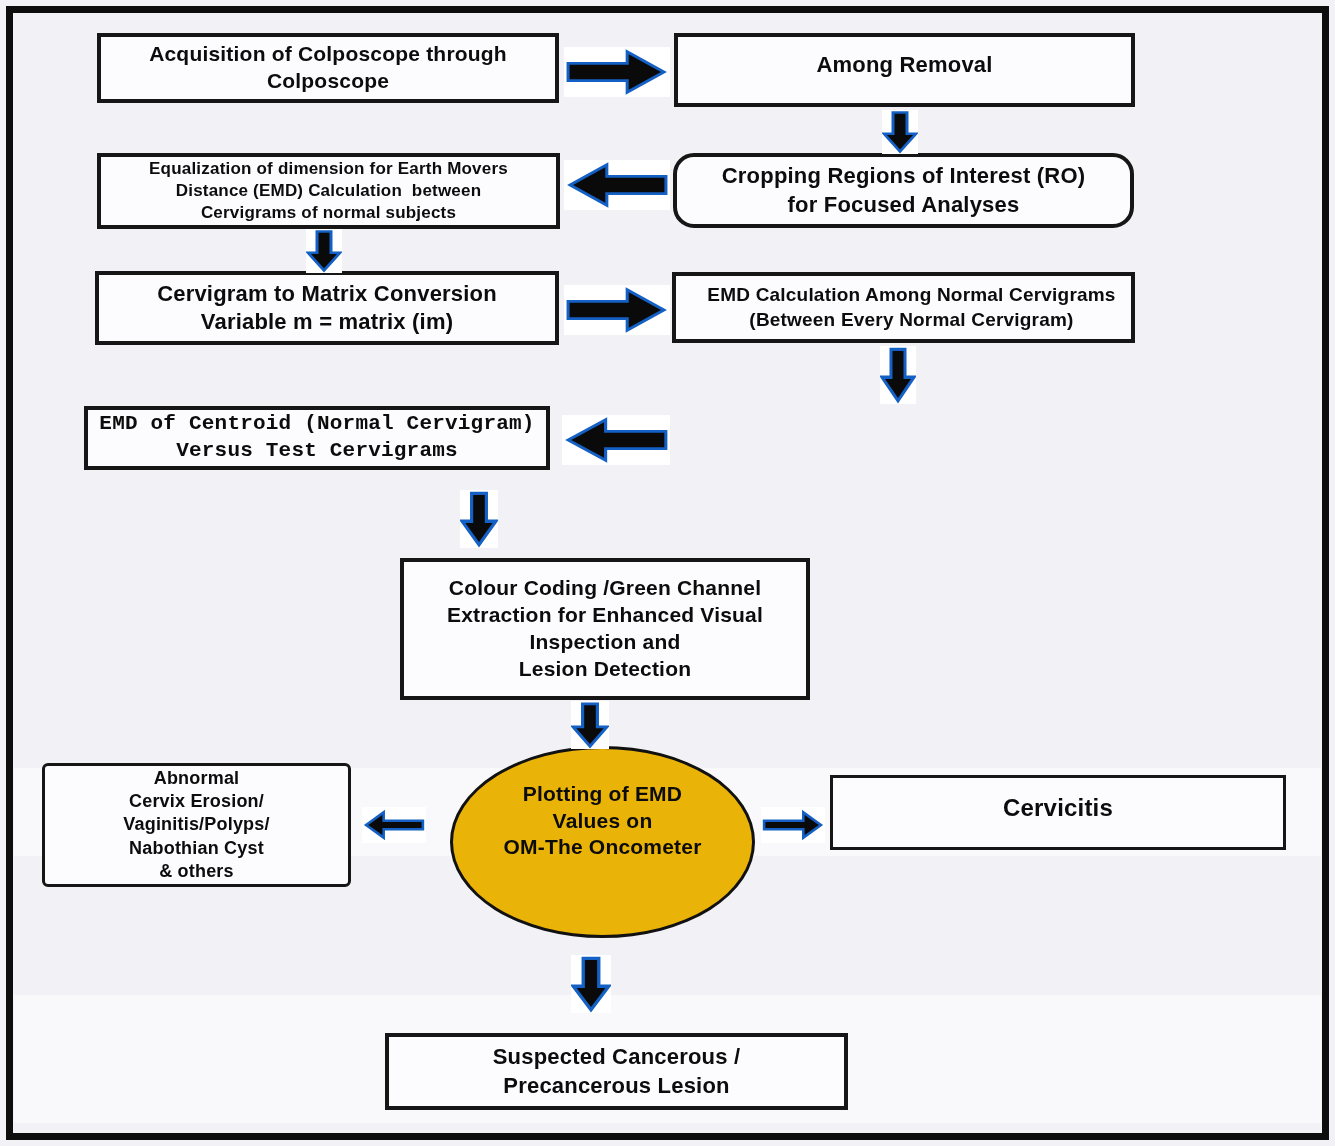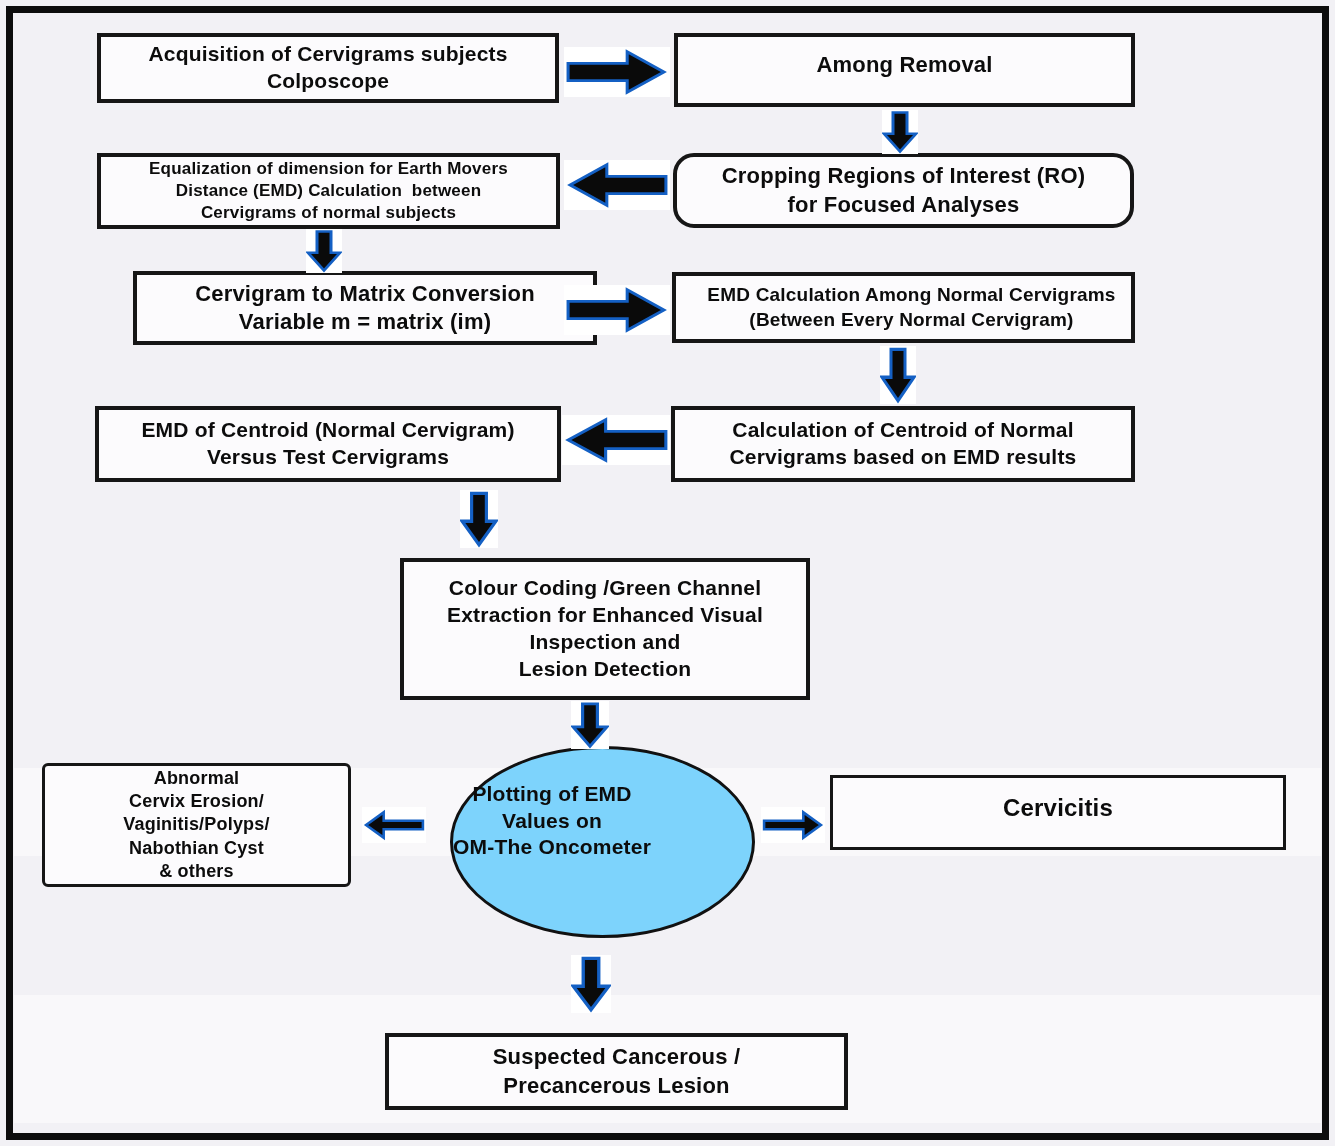--- a/index.html
+++ b/index.html
@@ -29,80 +29,76 @@
     font-weight:bold;
     color:#0c0c0c;
     line-height:1.28;
     letter-spacing:0.2px;
   }
   .ellipse{
     position:absolute;
     box-sizing:border-box;
     border:3px solid #111;
     border-radius:50%;
-    background:#7dd3fc;
-    display:flex;align-items:center;justify-content:flex-start;
+    background:#eab308;
+    display:flex;align-items:center;justify-content:center;
     text-align:center;
   }
   .arrow{
     position:absolute;
     background:#ffffff;
     display:flex;align-items:center;justify-content:center;
   }
   .arrow svg{display:block;width:100%;height:100%;}
 </style>
 </head>
 <body>
 
 <div class="canvas">
 
   <div class="band" style="top:768px;height:88px;"></div>
   <div class="band" style="top:995px;height:128px;"></div>
 
   <div class="frame"></div>
 
   <div class="box" style="left:97px;top:33px;width:462px;height:70px;">
-    <span class="box-text" style="font-size:21px;">Acquisition of Cervigrams subjects
+    <span class="box-text" style="font-size:21px;">Acquisition of Colposcope through
 Colposcope</span>
   </div>
 
   <div class="box" style="left:674px;top:33px;width:461px;height:74px;">
     <span class="box-text" style="font-size:22px;margin-bottom:10px;">Among Removal</span>
   </div>
 
   <div class="box" style="left:97px;top:153px;width:463px;height:76px;">
     <span class="box-text" style="font-size:17px;">Equalization of dimension for Earth Movers
 Distance (EMD) Calculation  between
 Cervigrams of normal subjects</span>
   </div>
 
   <div class="box" style="left:673px;top:153px;width:461px;height:75px;border-radius:21px;">
     <span class="box-text" style="font-size:22px;">Cropping Regions of Interest (RO)
 for Focused Analyses</span>
   </div>
 
-  <div class="box" style="left:95px;top:271px;width:464px;height:74px;margin-left:38px;">
+  <div class="box" style="left:95px;top:271px;width:464px;height:74px;">
     <span class="box-text" style="font-size:22px;">Cervigram to Matrix Conversion
 Variable m = matrix (im)</span>
   </div>
 
   <div class="box" style="left:672px;top:272px;width:463px;height:71px;padding-left:16px;">
     <span class="box-text" style="font-size:19px;">EMD Calculation Among Normal Cervigrams
 (Between Every Normal Cervigram)</span>
   </div>
 
-  <div class="box" style="left:95px;top:406px;width:466px;height:76px;">
+  <div class="box" style="left:84px;top:406px;width:466px;height:64px;font-family:Liberation Mono, monospace;">
     <span class="box-text" style="font-size:21px;">EMD of Centroid (Normal Cervigram)
 Versus Test Cervigrams</span>
   </div>
 
-  <div class="box" style="left:671px;top:406px;width:464px;height:76px;">
-    <span class="box-text" style="font-size:21px;">Calculation of Centroid of Normal
-Cervigrams based on EMD results</span>
-  </div>
 
   <div class="box" style="left:400px;top:558px;width:410px;height:142px;">
     <span class="box-text" style="font-size:21px;">Colour Coding /Green Channel
 Extraction for Enhanced Visual
 Inspection and
 Lesion Detection</span>
   </div>
 
   <div class="ellipse" style="left:450px;top:746px;width:305px;height:192px;">
     <span class="box-text" style="font-size:21px;margin-bottom:42px;">Plotting of EMD

